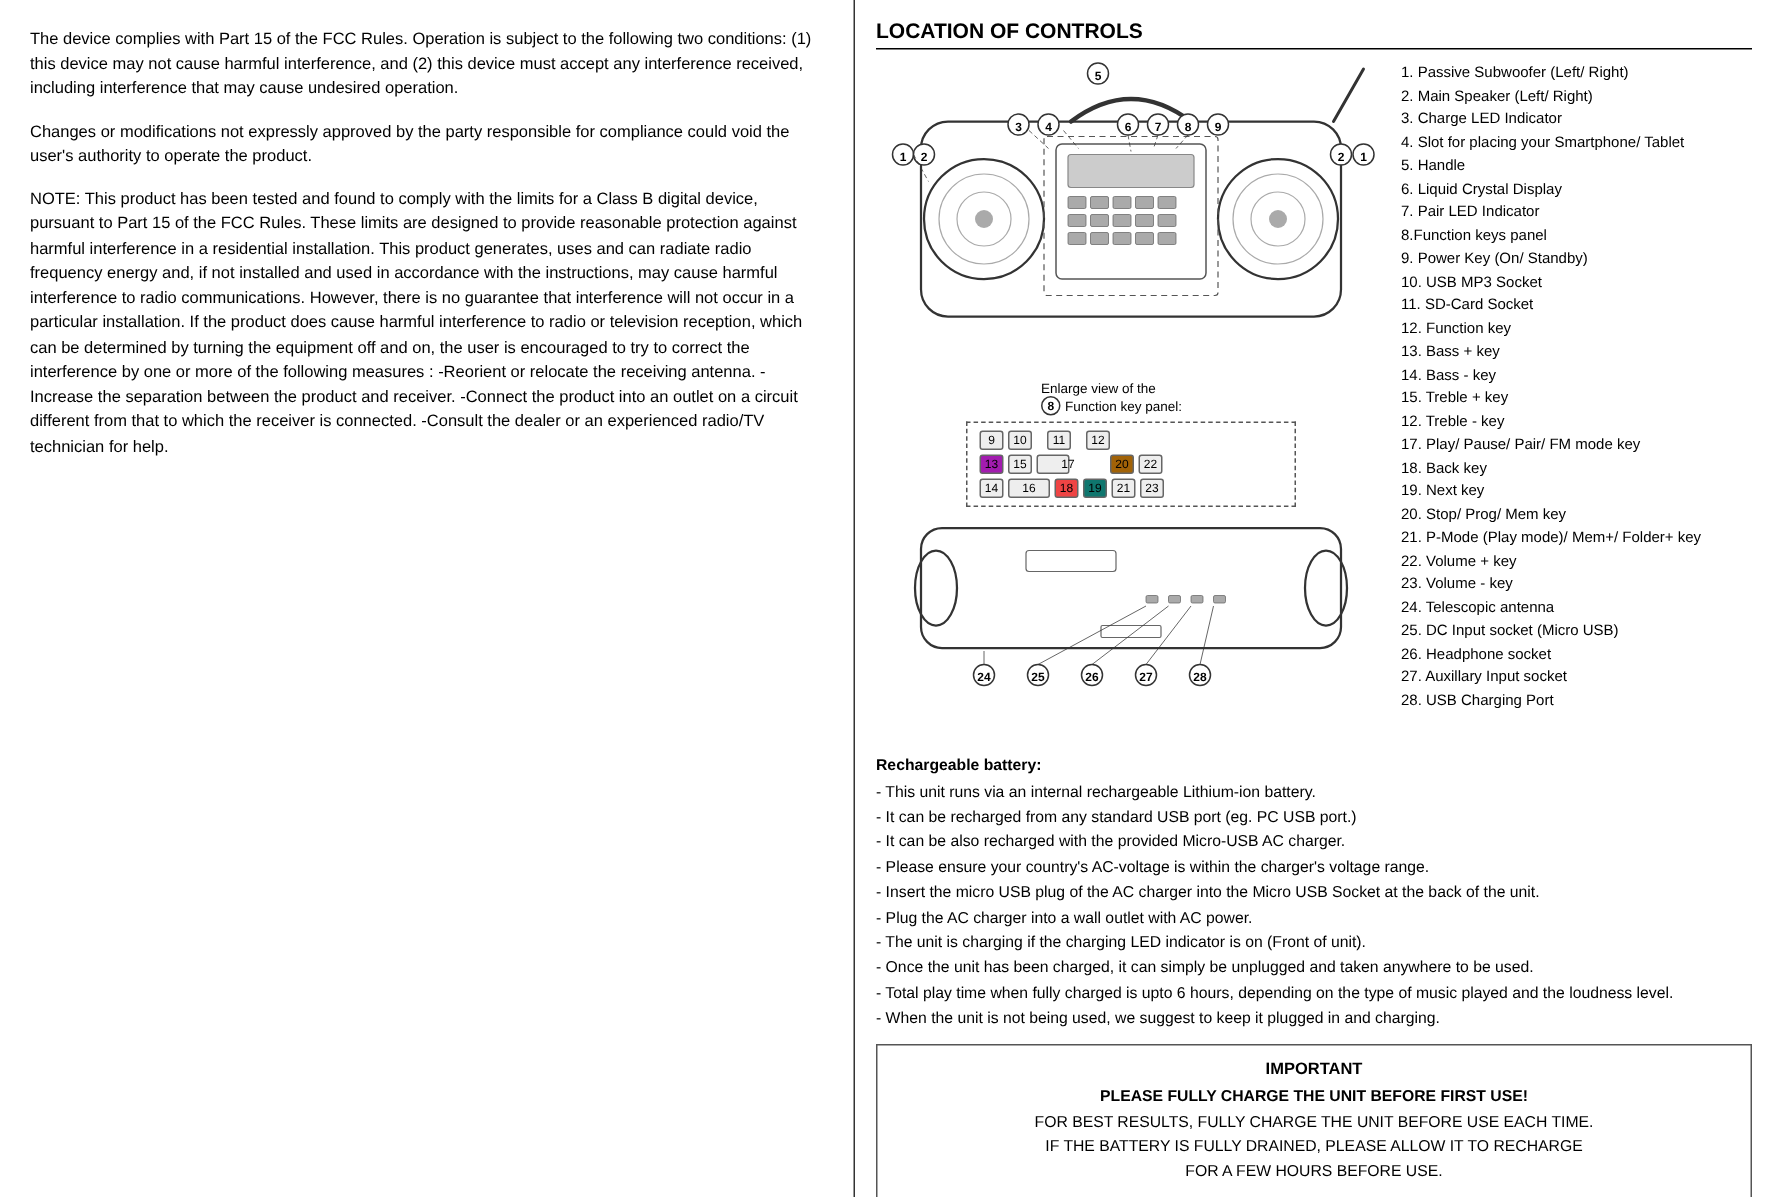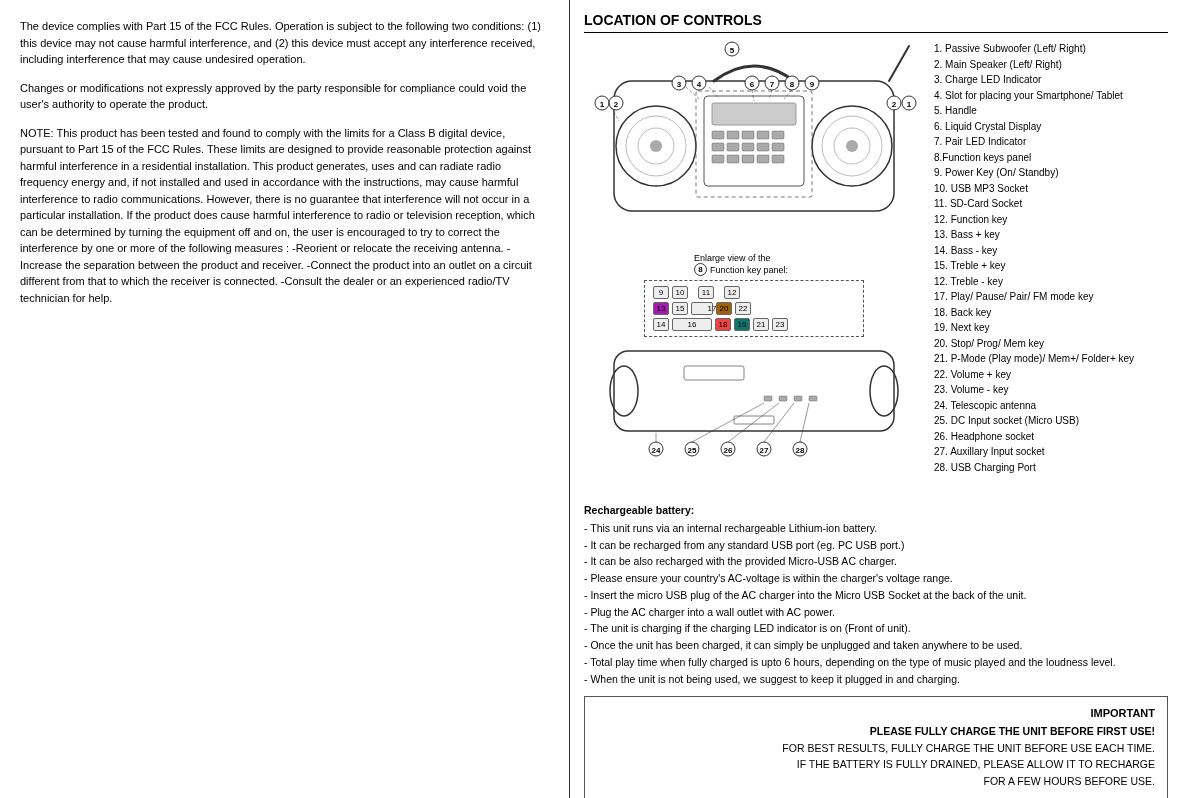--- a/index.html
+++ b/index.html
@@ -67,21 +67,21 @@
       font-weight: bold;
       margin-bottom: 2px;
     }
     .rechargeable-section p {
       margin-bottom: 1px;
     }
     .important-box {
       border: 1px solid #555;
       padding: 8px 12px;
       margin-top: 8px;
-      text-align: right;
+      text-align: center;
       font-size: 10.5px;
       line-height: 1.6;
     }
     .important-box .imp-title {
       font-weight: bold;
       font-size: 11px;
     }
     .important-box .imp-subtitle {
       font-weight: bold;
     }
@@ -216,27 +216,27 @@
             <div style="width:4px;"></div>
             <div style="width:16px; height:13px; border:1px solid #666; border-radius:2px; display:flex; align-items:center; justify-content:center; font-size:8px; background:#eee;">11</div>
             <div style="width:4px;"></div>
             <div style="width:16px; height:13px; border:1px solid #666; border-radius:2px; display:flex; align-items:center; justify-content:center; font-size:8px; background:#eee;">12</div>
           </div>
 
           <div style="display:flex; gap:3px; margin-bottom:3px; align-items:center;">
             <div style="width:16px; height:13px; border:1px solid #666; border-radius:2px; display:flex; align-items:center; justify-content:center; font-size:8px; background:#a21caf;">13</div>
             <div style="width:16px; height:13px; border:1px solid #666; border-radius:2px; display:flex; align-items:center; justify-content:center; font-size:8px; background:#eee;">15</div>
             <div style="width:16px; height:13px; border:1px solid #666; border-radius:2px; display:flex; align-items:center; justify-content:center; font-size:8px; background:#eee;padding-left:20px;">17</div>
-            <div style="width:16px; height:13px; border:1px solid #666; border-radius:2px; display:flex; align-items:center; justify-content:center; font-size:8px; background:#a16207;">20</div>
+            <div style="width:16px; height:13px; border:1px solid #666; border-radius:2px; display:flex; align-items:center; justify-content:center; font-size:8px; background:#a16207;margin-left:24px;">20</div>
             <div style="width:16px; height:13px; border:1px solid #666; border-radius:2px; display:flex; align-items:center; justify-content:center; font-size:8px; background:#eee;">22</div>
           </div>
 
           <div style="display:flex; gap:3px; align-items:center;">
             <div style="width:16px; height:13px; border:1px solid #666; border-radius:2px; display:flex; align-items:center; justify-content:center; font-size:8px; background:#eee;">14</div>
-            <div style="width:40px; height:13px; border:1px solid #666; border-radius:2px; display:flex; align-items:center; justify-content:center; font-size:8px; background:#eee;">16</div>
+            <div style="width:28px; height:13px; border:1px solid #666; border-radius:2px; display:flex; align-items:center; justify-content:center; font-size:8px; background:#eee;">16</div>
             <div style="width:16px; height:13px; border:1px solid #666; border-radius:2px; display:flex; align-items:center; justify-content:center; font-size:8px; background:#ef4444;">18</div>
             <div style="width:16px; height:13px; border:1px solid #666; border-radius:2px; display:flex; align-items:center; justify-content:center; font-size:8px; background:#0f766e;">19</div>
             <div style="width:16px; height:13px; border:1px solid #666; border-radius:2px; display:flex; align-items:center; justify-content:center; font-size:8px; background:#eee;">21</div>
             <div style="width:16px; height:13px; border:1px solid #666; border-radius:2px; display:flex; align-items:center; justify-content:center; font-size:8px; background:#eee;">23</div>
           </div>
         </div>
 
         
         <svg width="340" height="120" viewBox="0 0 340 120">
 

